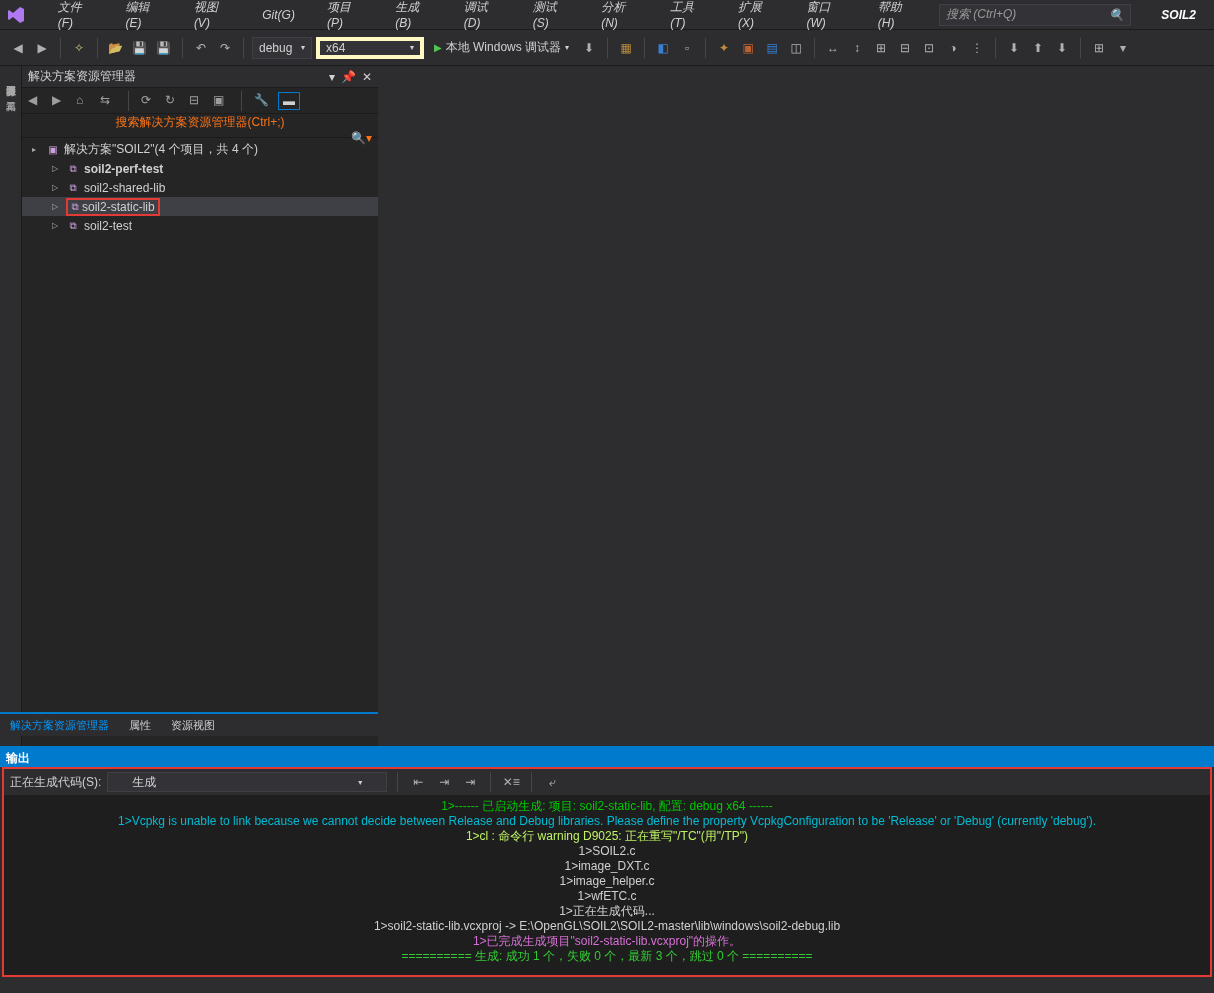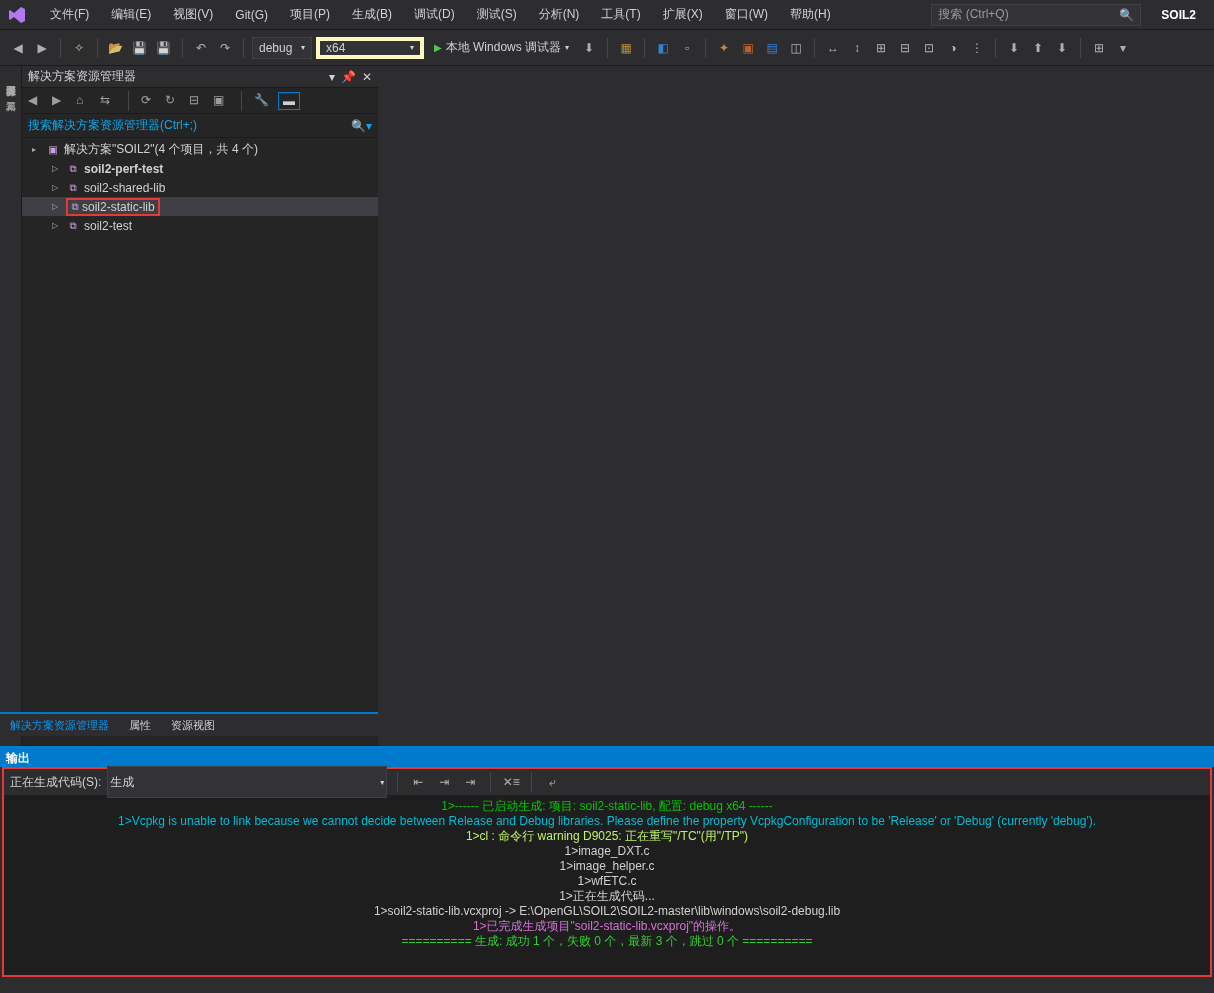--- a/index.html
+++ b/index.html
@@ -1,17 +1,17 @@
 <!DOCTYPE html>
 <html><head>
 <meta charset="utf-8">
 <style>
 * { margin:0; padding:0; box-sizing:border-box; font-family:"Microsoft YaHei","Segoe UI",sans-serif; font-size:12px; }
 body { background:#2d2d30; color:#d0d0d0; width:1214px; height:993px; overflow:hidden; }
-.menubar { height:30px; background:#2d2d30; display:flex; align-items:center; padding:0 4px; gap:6px; border-bottom:1px solid #1b1b1c; }
+.menubar { height:30px; background:#2d2d30; display:flex; align-items:center; padding:0 4px; gap:16px; border-bottom:1px solid #1b1b1c;font-style:italic; }
 .logo { width:26px; height:26px; display:flex; align-items:center; justify-content:center; margin-right:6px; }
 .menu-item { padding:4px 8px; color:#d0d0d0; cursor:pointer; }
 .search-box { margin-left:auto; width:210px; height:22px; background:#333337; border:1px solid #3f3f46; display:flex; align-items:center; padding:0 6px; color:#999; }
 .search-box .sicon { margin-left:auto; }
 .sol-name { padding:4px 14px; color:#fff; font-weight:600; }
 .toolbar { height:36px; background:#2d2d30; display:flex; align-items:center; padding:0 8px; gap:4px; border-bottom:1px solid #1b1b1c; }
 .tb-btn { width:20px; height:20px; display:flex; align-items:center; justify-content:center; color:#d0d0d0; opacity:.8; }
 .tb-sep { width:1px; height:20px; background:#46464a; margin:0 4px; }
 .tb-dd { height:22px; background:#333337; border:1px solid #3f3f46; display:flex; align-items:center; padding:0 6px; gap:8px; color:#d0d0d0; min-width:60px; }
 .tb-dd.red { border:4px solid #fef9c3; }
@@ -20,37 +20,37 @@
 .play { color:#4ec94e; font-size:10px; }
 .main { display:flex; height:680px; }
 .left-tabs { width:22px; background:#2d2d30; border-right:1px solid #1b1b1c; display:flex; flex-direction:column; align-items:center; padding-top:8px; gap:8px; }
 .vtab { writing-mode:vertical-rl; color:#aaa; font-size:10px; padding:4px 2px; }
 .solution-panel { width:356px; background:#252526; display:flex; flex-direction:column; }
 .panel-title { height:22px; background:#2d2d30; border-bottom:1px solid #1b1b1c; display:flex; align-items:center; padding:0 6px; color:#d0d0d0; font-size:11px; }
 .panel-title .picons { margin-left:auto; display:flex; gap:6px; }
 .panel-toolbar { height:26px; background:#252526; display:flex; align-items:center; padding:0 6px; gap:8px; border-bottom:1px solid #1b1b1c; }
 .panel-toolbar .ptb { width:16px; height:16px; opacity:.7; }
 .panel-toolbar .active-btn { border:1px solid #007acc; padding:1px 4px; }
-.panel-search { height:24px; background:#252526; display:flex; align-items:center; padding:0 6px; color:#0ea5e9; border-bottom:1px solid #1b1b1c; position:relative; }
+.panel-search { height:24px; background:#252526; display:flex; align-items:center; padding:0 6px; color:#f97316; border-bottom:1px solid #1b1b1c; position:relative;flex-direction:column; }
 .panel-search .sicon { margin-left:auto; }
 .tree { flex:1; background:#252526; padding:2px 0; overflow:auto; }
 .tree-row { height:19px; display:flex; align-items:center; padding-left:10px; gap:4px; color:#d0d0d0; cursor:pointer; }
 .tree-row.sel { background:#3f3f46; }
 .tree-row.indent { padding-left:30px; }
 .tree-row .arrow { width:10px; font-size:8px; color:#aaa; }
 .tree-row .picon { width:14px; height:14px; display:inline-flex; align-items:center; justify-content:center; color:#cba0dc; font-size:10px; }
 .tree-row.bold .lbl { font-weight:600; }
 .redbox { border:2px solid #e53935; display:inline-flex; align-items:center; padding:0; }
 .bottom-tabs { height:24px; background:#2d2d30; border-top:2px solid #007acc; display:flex; align-items:center; }
 .btab { padding:4px 10px; color:#d0d0d0; cursor:pointer; font-size:11px; }
 .btab.active { color:#0097fb; }
 .output-header { height:21px; background:#007acc; color:#fff; display:flex; align-items:flex-end; padding:0 6px; font-size:11px; font-weight:600;}
 .output-panel { background:#1e1e1e; border:2px solid #e53935; margin:0 2px; }
 .output-toolbar { height:26px; background:#2d2d30; display:flex; align-items:center; padding:0 6px; gap:6px; color:#d0d0d0; }
-.output-toolbar .odd { width:280px; height:32px; background:#333337; border:1px solid #3f3f46; display:flex; align-items:center; padding:0 2px; }
+.output-toolbar .odd { width:280px; height:20px; background:#333337; border:1px solid #3f3f46; display:flex; align-items:center; padding:0 24px; }
 .output-body { padding:4px 6px; font-family:SimSun,Consolas,monospace; font-size:12px; line-height:15px; height:180px; overflow:auto;text-align:center; }
 .output-body div { white-space:pre; }
 .c-green { color:#00c800; }
 .c-cyan { color:#00bcd4; }
 .c-yellow { color:#bef264; }
 .c-white { color:#d0d0d0; }
 .c-magenta { color:#d670d6; }
 .c-lime { color:#33cc33; }
 </style>
 </head>
@@ -224,20 +224,21 @@
       <span class="tb-btn">⇥</span>
       <span class="tb-sep"></span>
       <span class="tb-btn">✕≡</span>
       <span class="tb-sep"></span>
       <span class="tb-btn">⤶</span>
     </div>
     <div class="output-body" id="output-body">
         <div class="c-green">1&gt;------ 已启动生成: 项目: soil2-static-lib, 配置: debug x64 ------</div>
         <div class="c-cyan">1&gt;Vcpkg is unable to link because we cannot decide between Release and Debug libraries. Please define the property VcpkgConfiguration to be 'Release' or 'Debug' (currently 'debug').</div>
         <div class="c-yellow">1&gt;cl : 命令行 warning D9025: 正在重写"/TC"(用"/TP")</div>
+        <div class="c-white">1&gt;SOIL2.c</div>
         <div class="c-white">1&gt;image_DXT.c</div>
         <div class="c-white">1&gt;image_helper.c</div>
         <div class="c-white">1&gt;wfETC.c</div>
         <div class="c-white">1&gt;正在生成代码...</div>
         <div class="c-white">1&gt;soil2-static-lib.vcxproj -&gt; E:\OpenGL\SOIL2\SOIL2-master\lib\windows\soil2-debug.lib</div>
         <div class="c-magenta">1&gt;已完成生成项目"soil2-static-lib.vcxproj"的操作。</div>
         <div class="c-lime">========== 生成: 成功 1 个，失败 0 个，最新 3 个，跳过 0 个 ==========</div>
       </div>
   </div>
 </div>

